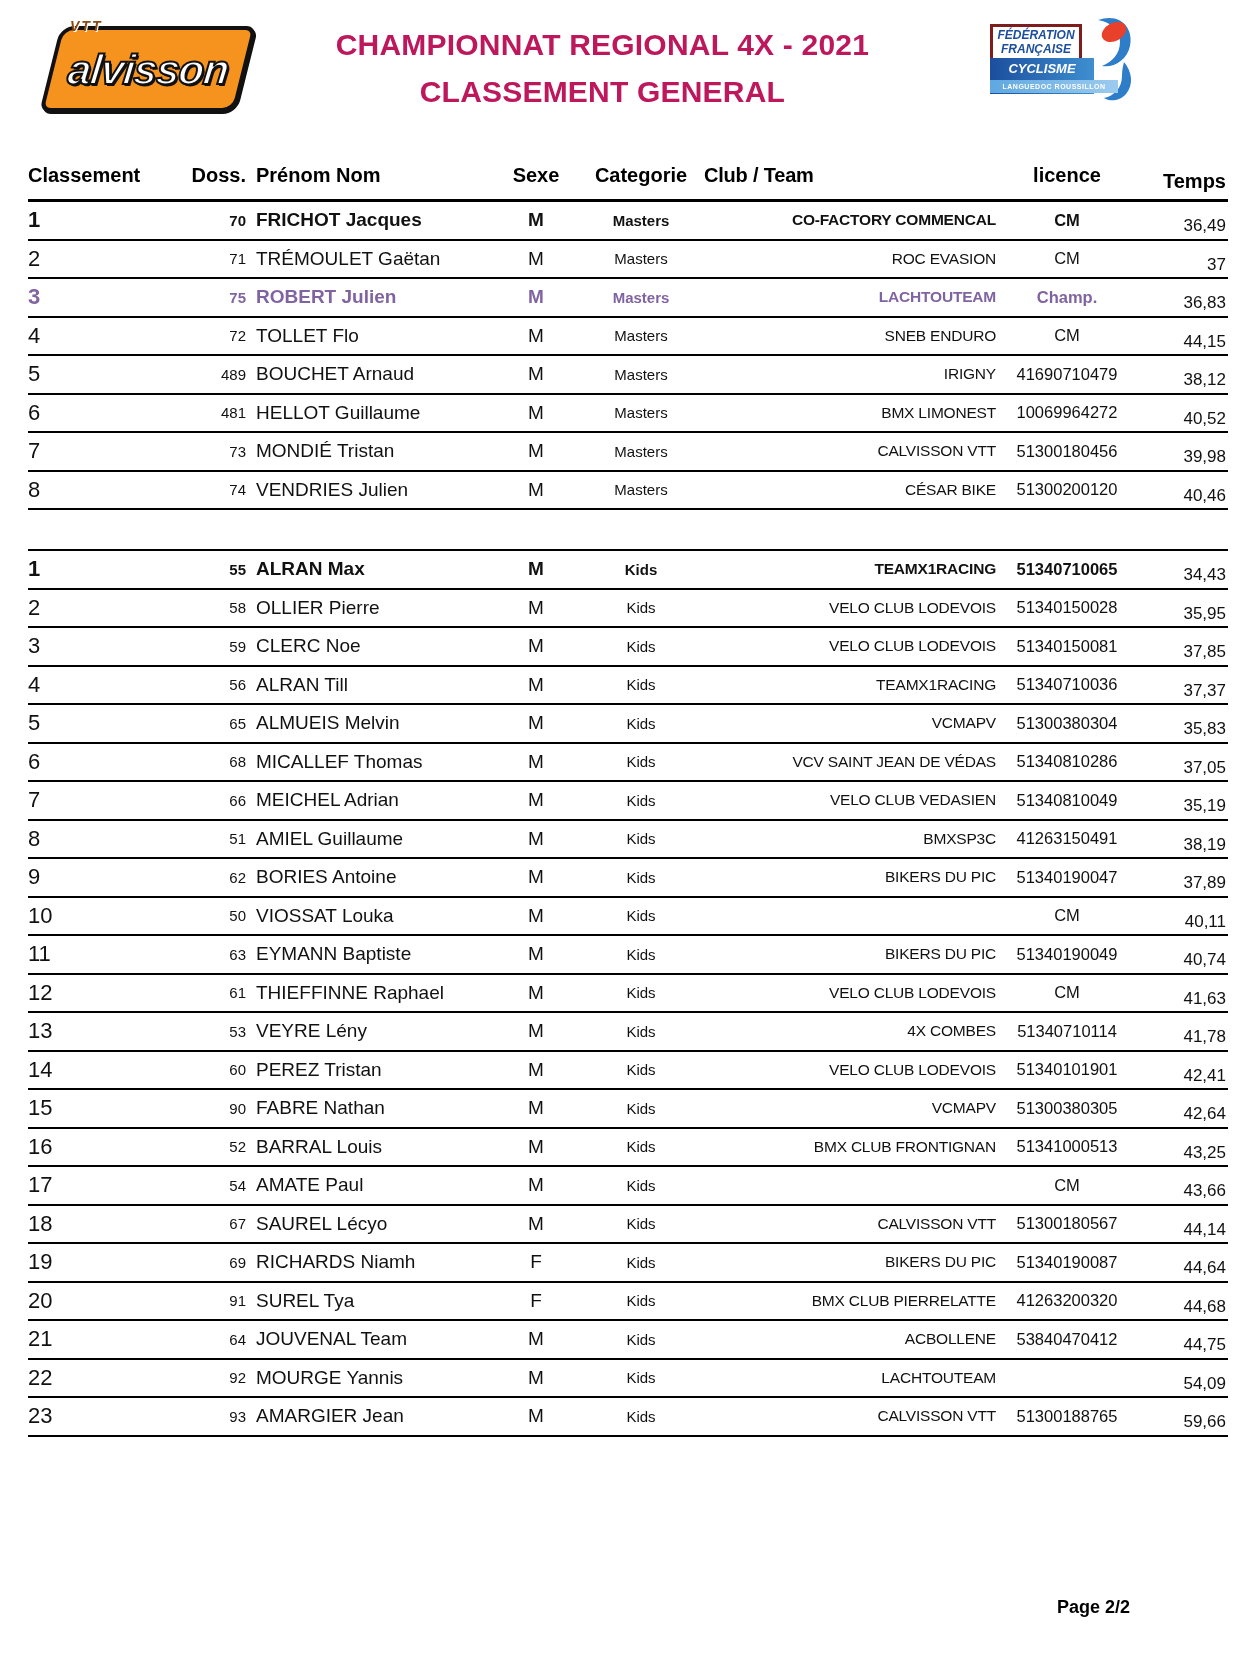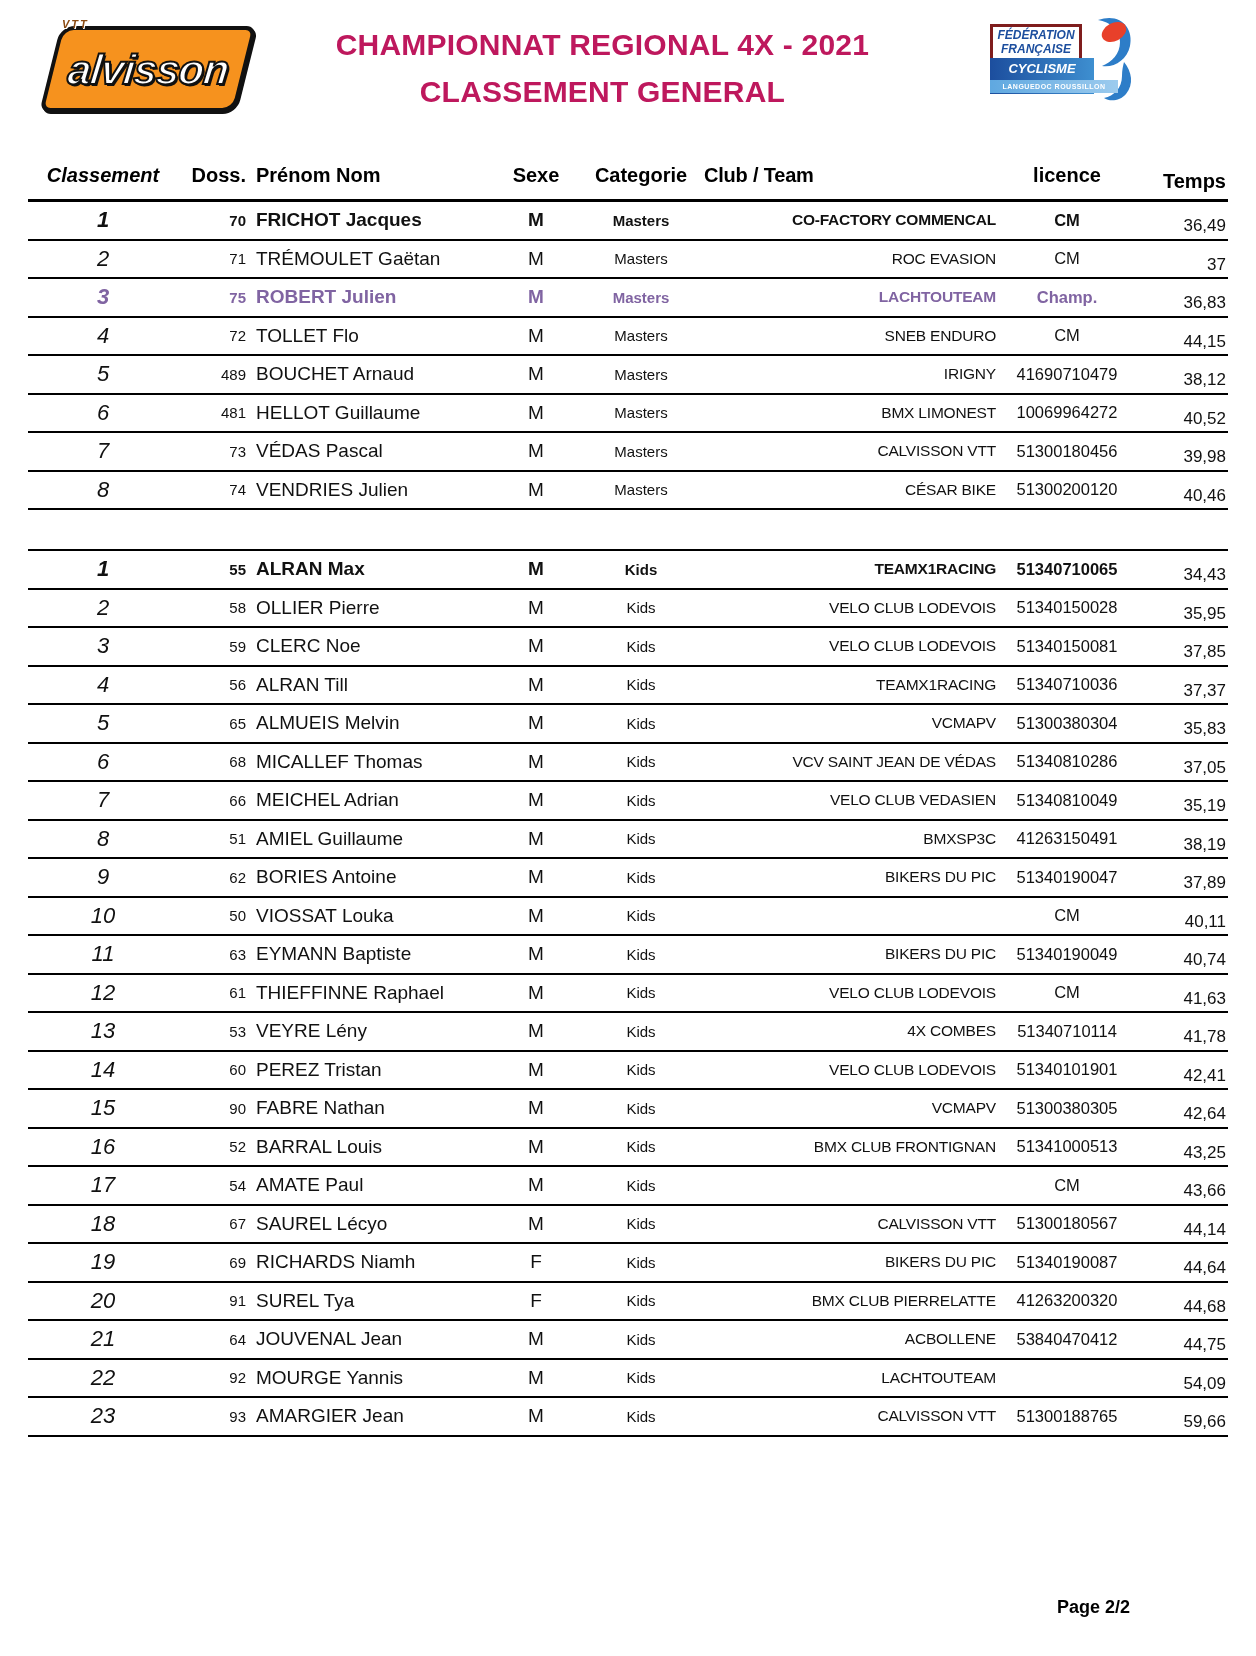--- a/index.html
+++ b/index.html
@@ -27,21 +27,21 @@
   }
   .cal-shape {
     position:absolute; left:8px; top:10px; width:196px; height:86px;
     background:var(--orange,#F6921E);
     border:4px solid #111;
     border-radius:14px 10px 14px 10px;
     transform:skewX(-14deg);
     box-shadow:2px 2px 0 #111;
   }
   .cal-vtt {
-    position:absolute; left:20px; top:2px; font-size:11px; font-weight:800;
+    position:absolute; left:28px; top:2px; font-size:14px; font-weight:800;
     color:#8a4a12; letter-spacing:2px; font-style:italic;
     text-shadow:1px 1px 0 #fff;
     z-index:3;
   }
   .cal-text {
     position:absolute; left:26px; top:30px; z-index:2;
     font-size:42px; font-weight:800; font-style:italic; letter-spacing:-1px;
     color:#fff; -webkit-text-stroke:2px #111;
     text-shadow:2px 2px 0 #111;
     transform:skewX(-6deg);
@@ -72,21 +72,21 @@
     display:grid;
     grid-template-columns:150px 78px 238px 84px 126px 292px 142px 1fr;
     align-items:center;
   }
   .thead { height:50px; border-bottom:3px solid #000; }
   .thead .cell { font-weight:700; font-size:20px; color:#000; }
   .trow { height:38.5px; border-bottom:2px solid #000; }
   .table-kids { margin-top:39px; border-top:2px solid #000; }
 
   .cell { overflow:hidden; white-space:nowrap; }
-  .c-rank  { text-align:center; font-size:22px;font-style:italic; }
+  .c-rank  { text-align:left; font-size:22px; }
   .c-doss  { text-align:right; padding-right:10px; font-size:15px; }
   .c-name  { text-align:left; font-size:19px; }
   .c-sexe  { text-align:center; font-size:19px; }
   .c-cat   { text-align:center; font-size:15px; }
   .c-club  { text-align:right; font-size:15.5px; letter-spacing:-0.2px; }
   .c-lic   { text-align:center; font-size:16.5px; }
   .c-temps { text-align:right; font-size:17px; padding-right:2px;margin-top:12px; }
 
   .thead .c-rank { font-size:20px; }
   .thead .c-doss { font-size:20px; }
@@ -209,21 +209,21 @@
           <div class="cell c-sexe">M</div>
           <div class="cell c-cat">Masters</div>
           <div class="cell c-club">BMX LIMONEST</div>
           <div class="cell c-lic">10069964272</div>
           <div class="cell c-temps">40,52</div>
         </div>
 
         <div class="grid-row trow row-normal">
           <div class="cell c-rank">7</div>
           <div class="cell c-doss">73</div>
-          <div class="cell c-name">VÉDAS Pascal</div>
+          <div class="cell c-name">MONDIÉ Tristan</div>
           <div class="cell c-sexe">M</div>
           <div class="cell c-cat">Masters</div>
           <div class="cell c-club">CALVISSON VTT</div>
           <div class="cell c-lic">51300180456</div>
           <div class="cell c-temps">39,98</div>
         </div>
 
         <div class="grid-row trow row-normal">
           <div class="cell c-rank">8</div>
           <div class="cell c-doss">74</div>
@@ -455,21 +455,21 @@
           <div class="cell c-sexe">F</div>
           <div class="cell c-cat">Kids</div>
           <div class="cell c-club">BMX CLUB PIERRELATTE</div>
           <div class="cell c-lic">41263200320</div>
           <div class="cell c-temps">44,68</div>
         </div>
 
         <div class="grid-row trow row-normal">
           <div class="cell c-rank">21</div>
           <div class="cell c-doss">64</div>
-          <div class="cell c-name">JOUVENAL Jean</div>
+          <div class="cell c-name">JOUVENAL Team</div>
           <div class="cell c-sexe">M</div>
           <div class="cell c-cat">Kids</div>
           <div class="cell c-club">ACBOLLENE</div>
           <div class="cell c-lic">53840470412</div>
           <div class="cell c-temps">44,75</div>
         </div>
 
         <div class="grid-row trow row-normal">
           <div class="cell c-rank">22</div>
           <div class="cell c-doss">92</div>

